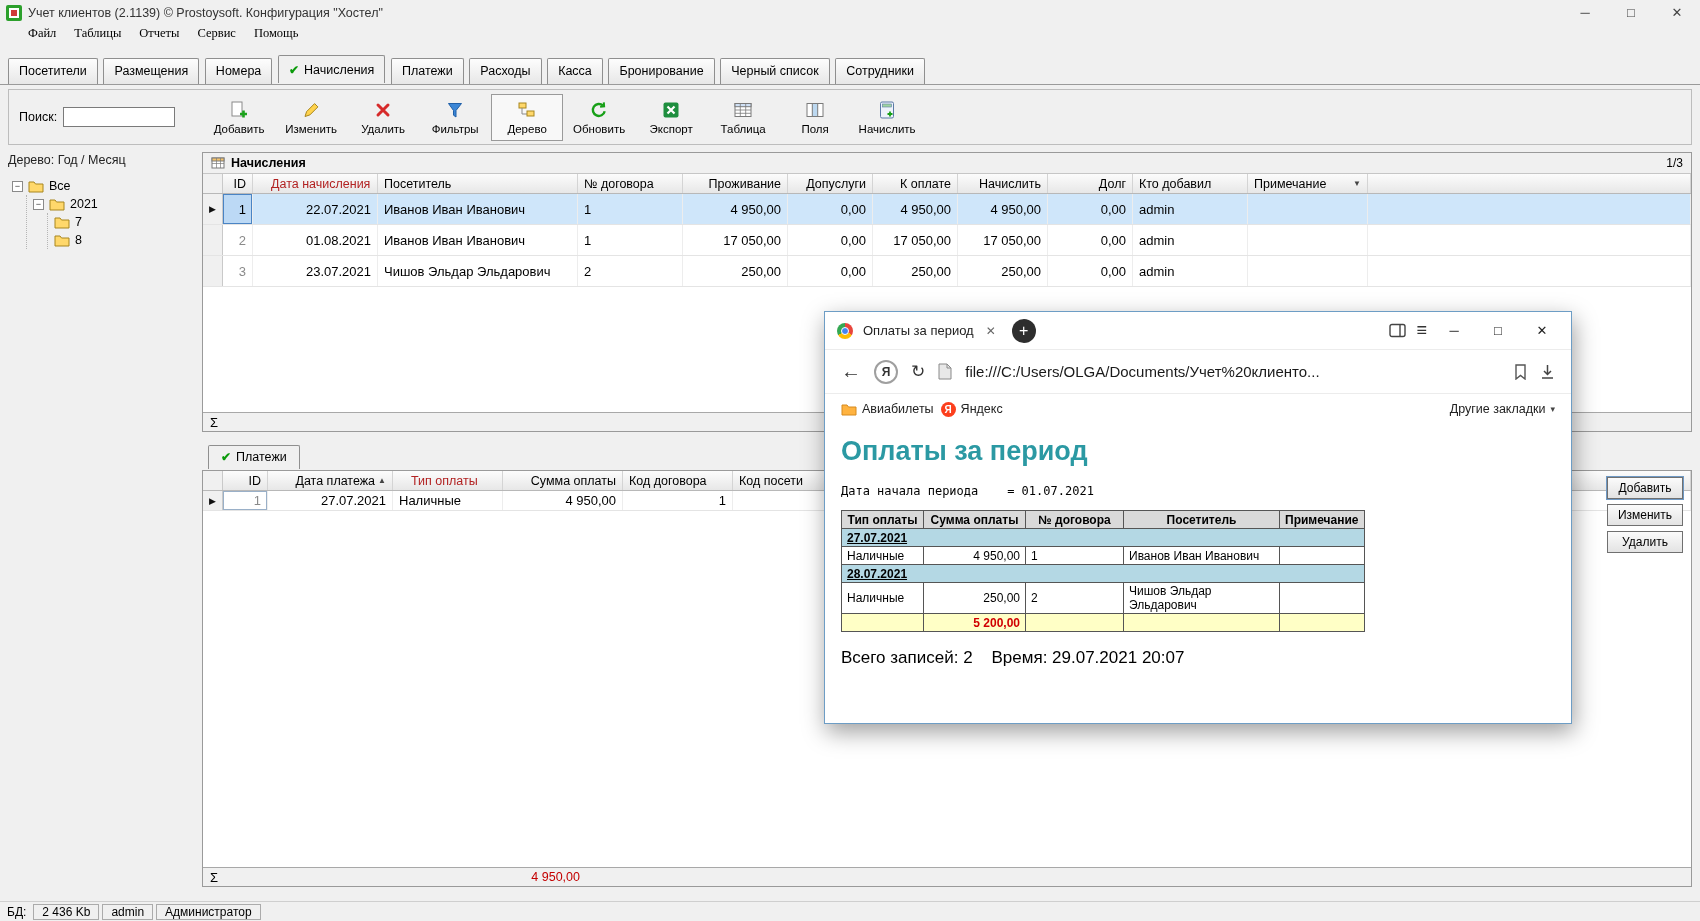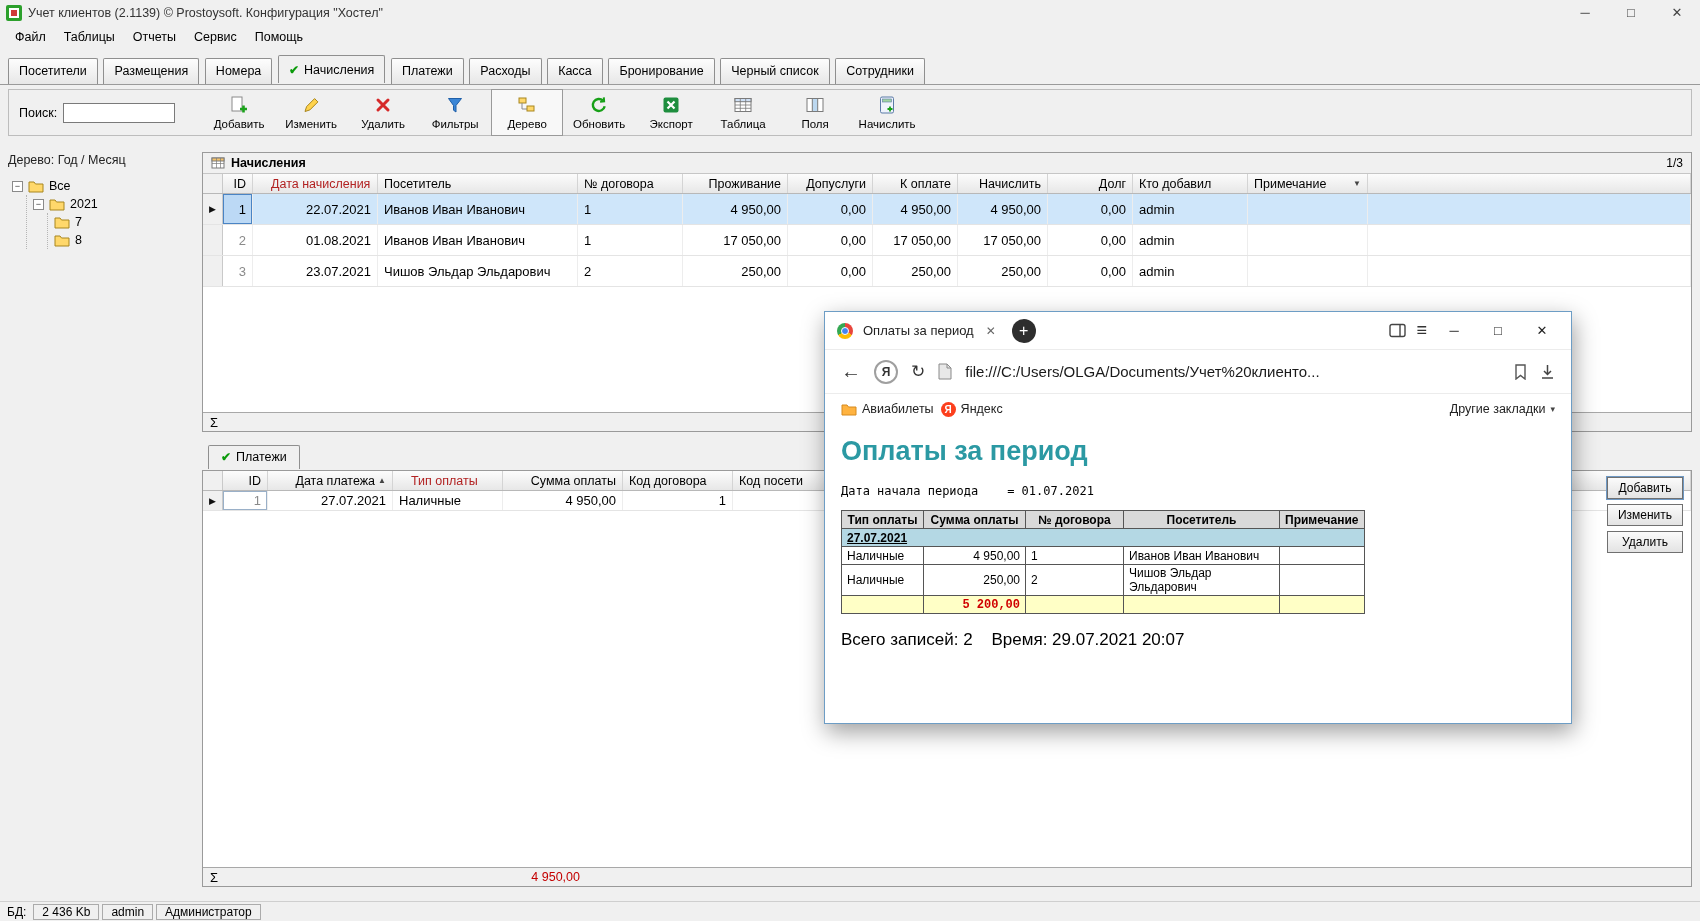--- a/index.html
+++ b/index.html
@@ -4,31 +4,31 @@
 <style>
   * { margin:0; padding:0; box-sizing:border-box; }
   body { font-family:"Liberation Sans", sans-serif; font-size:13px; color:#000; }
   .screen { position:relative; width:1700px; height:921px; background:#f0f0f0; overflow:hidden; }
 
   
   .titlebar { height:26px; display:flex; align-items:center; gap:6px; padding-left:6px; }
   .titlebar .title { font-size:12.5px; color:#333; }
   .wctrl { margin-left:auto; display:flex; height:100%; }
   .wctrl span { width:46px; text-align:center; line-height:26px; color:#444; font-size:13px; }
-  .menubar { height:22px; display:flex; align-items:center; padding-left:6px; }
+  .menubar { height:22px; display:flex; padding-left:19px;font-family:Liberation Serif, serif; }
   .menubar span { padding:0 9px; font-size:12.5px; }
 
   .tabstrip { height:37px; padding:7px 0 0 8px; border-bottom:1px solid #9a9a9a; }
   .tab { display:inline-flex; align-items:center; gap:5px; padding:5px 10px 6px; font-size:12.5px;
          background:linear-gradient(#fdfdfd,#e7e7e7); border:1px solid #8f8f8f; border-bottom:none;
          border-radius:2px 2px 0 0; margin-right:2px; position:relative; top:1px; white-space:nowrap; }
   .tab.active { background:#f0f0f0; padding-top:7px; top:0; z-index:2; }
   .check { color:#0a9a0a; font-weight:bold; font-size:12px; }
 
-  .toolbar { margin:4px 8px 0 8px; border:1px solid #bdbdbd; height:47px; display:flex; align-items:center; padding:0 10px; }
+  .toolbar { margin:4px 8px 0 8px; border:1px solid #bdbdbd; height:56px; display:flex; align-items:center; padding:0 10px; }
   .search-lbl { font-size:12.5px; margin-right:6px; }
   .search-inp { width:112px; height:20px; border:1px solid #7a7a7a; background:#fff; font:12px "Liberation Sans",sans-serif; padding:0 4px; }
   .tbtns { display:flex; margin-left:28px; }
   .tbtn { width:72px; height:47px; display:flex; flex-direction:column; align-items:center; justify-content:center; gap:3px;
           font-size:11.5px; border:1px solid transparent; background:transparent; white-space:nowrap; }
   .tbtn.pressed { border:1px solid #9a9a9a; background:#f8f8f8; }
 
   
   .content { position:absolute; top:149px; left:0; right:0; bottom:20px; display:flex; }
   .tree-panel { width:202px; }
@@ -109,21 +109,21 @@
   .bw-page { flex:1; padding:4px 16px; overflow:hidden; }
   .bw-page h1 { color:#2b99a3; font-size:27px; margin:8px 0 16px; font-weight:bold; }
   .flt-label { font-weight:bold; font-size:13px; margin-bottom:3px; }
   .flt-line { font-family:"DejaVu Sans Mono", monospace; font-size:12px; white-space:pre; line-height:1.45; }
   table.rep { border-collapse:collapse; margin-top:10px; font-size:12px; }
   table.rep th, table.rep td { border:1px solid #555; padding:1px 5px; height:18px; }
   table.rep th { background:#d9d9d9; font-weight:bold; text-align:center; }
   tr.grp td { background:#b4d8e4; font-weight:bold; }
   .grp-date { text-decoration:underline; }
   tr.total td { background:#ffffc6; }
-  .total-val { color:#d00000; font-weight:bold; text-align:right;font-family:Liberation Mono, monospace; }
+  .total-val { color:#d00000; font-weight:bold; text-align:right; }
   td.tnum { text-align:right; }
   .rep-foot { margin-top:16px; font-size:17px; white-space:pre; }
   .w1{width:82px}.w2{width:102px}.w3{width:98px}.w4{width:156px}.w5{width:84px}
 </style>
 </head>
 <body>
 
 <div class="screen">
 
   <div class="titlebar">
@@ -572,20 +572,23 @@
           <tr class="grp">
               <td colspan="5"><span class="grp-date">27.07.2021</span></td>
             </tr>
           <tr>
             <td>Наличные</td>
             <td class="tnum">4 950,00</td>
             <td>1</td>
             <td>Иванов Иван Иванович</td>
             <td></td>
           </tr>
+          <tr class="grp">
+              <td colspan="5"><span class="grp-date">28.07.2021</span></td>
+            </tr>
           <tr>
             <td>Наличные</td>
             <td class="tnum">250,00</td>
             <td>2</td>
             <td>Чишов Эльдар Эльдарович</td>
             <td></td>
           </tr>
           <tr class="total">
             <td></td>
             <td class="total-val">5 200,00</td>

